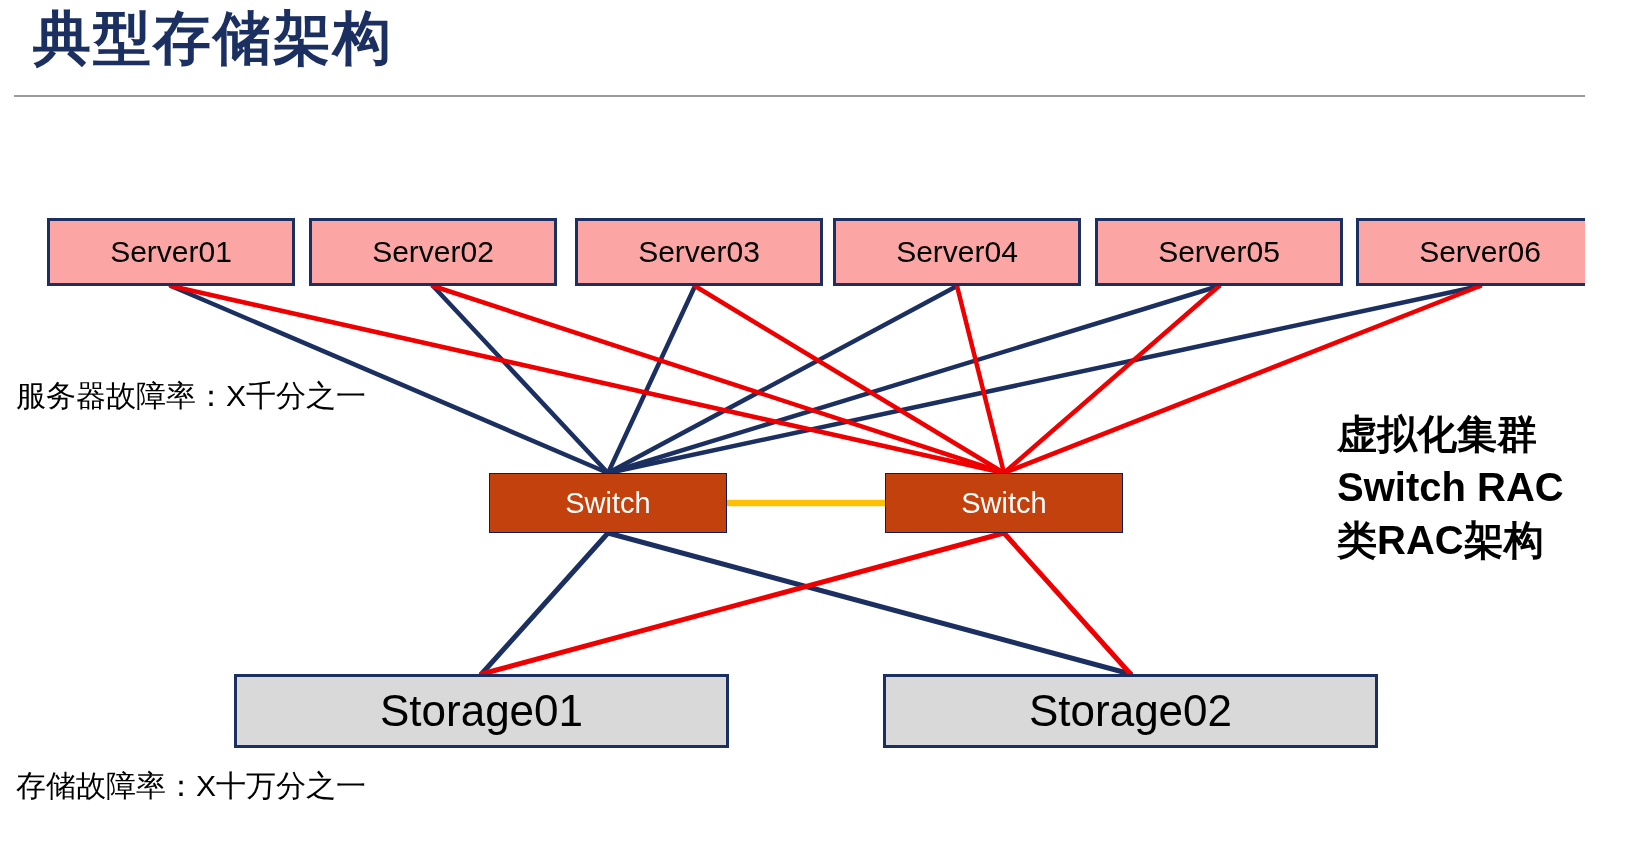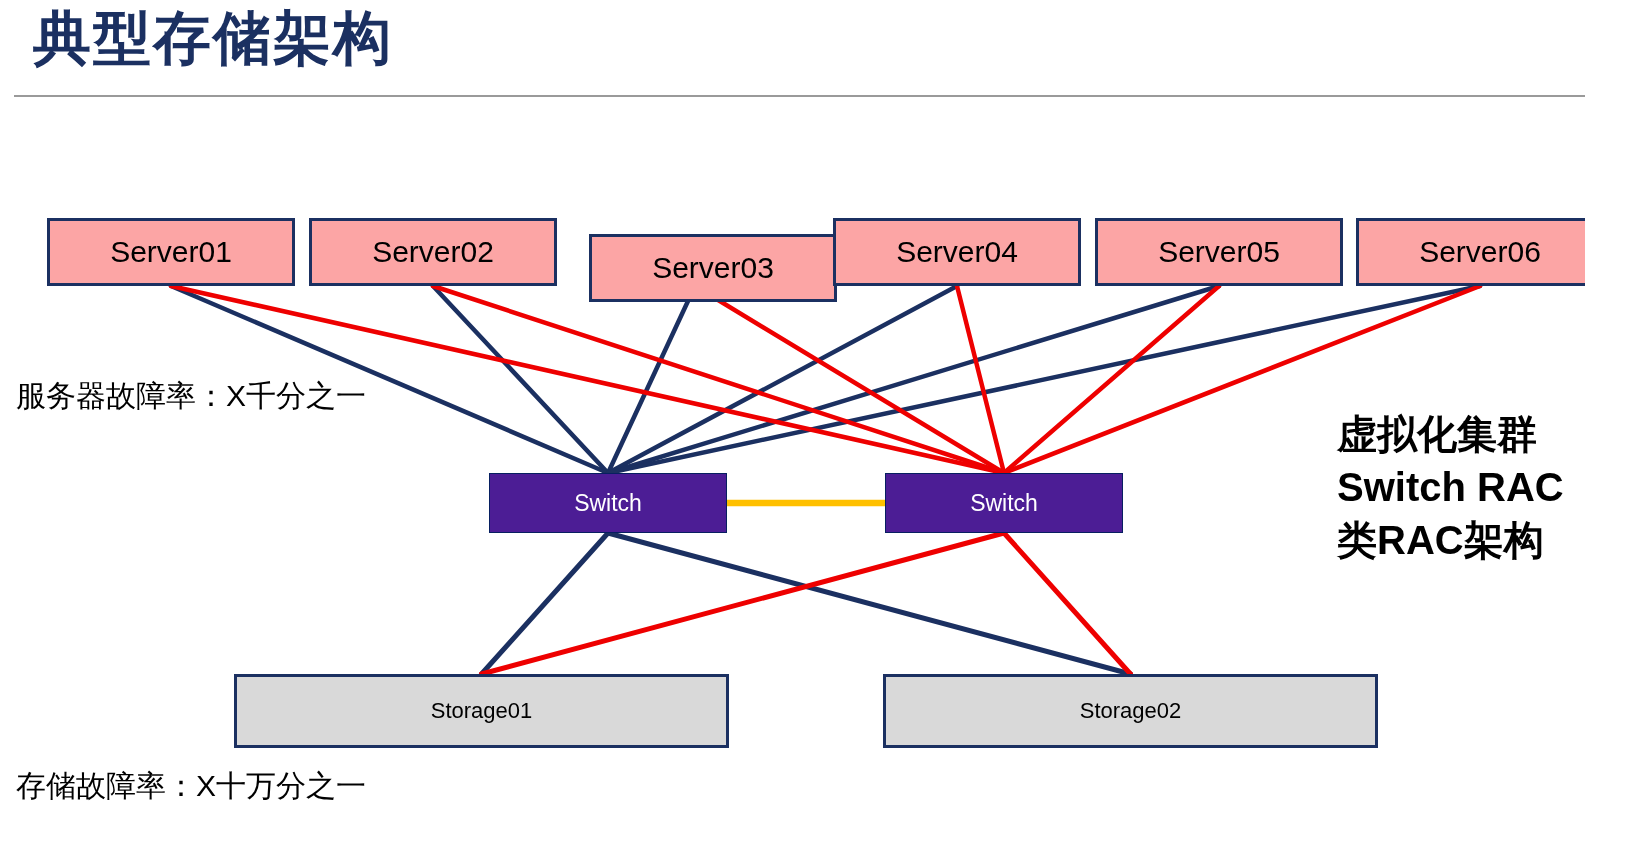--- a/index.html
+++ b/index.html
@@ -47,40 +47,40 @@
   }
   .server {
     width: 248px; height: 68px;
     top: 218px;
     background: #fca5a5;
     border: 3px solid #1b3061;
     font-size: 30px;
   }
   .server.s1 { left: 47px; }
   .server.s2 { left: 309px; }
-  .server.s3 { left: 589px; margin-top: 16px; }
+  .server.s3 { left: 575px; }
   .server.s4 { left: 833px; }
   .server.s5 { left: 1095px; }
   .server.s6 { left: 1356px; }
   .switch {
     width: 238px; height: 60px;
     top: 473px;
-    background: #4c1d95;
+    background: #c2410c;
     border: 1px solid #071f61;
     color: #ffffff;
-    font-size: 23px;
+    font-size: 29px;
   }
   .switch.left { left: 489px; }
   .switch.right { left: 885px; }
   .storage {
     width: 495px; height: 74px;
     top: 674px;
     background: #d9d9d9;
     border: 3px solid #1b3061;
-    font-size: 22px;
+    font-size: 44px;
   }
   .storage.st1 { left: 234px; }
   .storage.st2 { left: 883px; text-align: right; }
   .side-label {
     position: absolute;
     color: #000000;
     font-size: 30px;
     white-space: nowrap;
     z-index: 2;
     margin-left: 12px;

